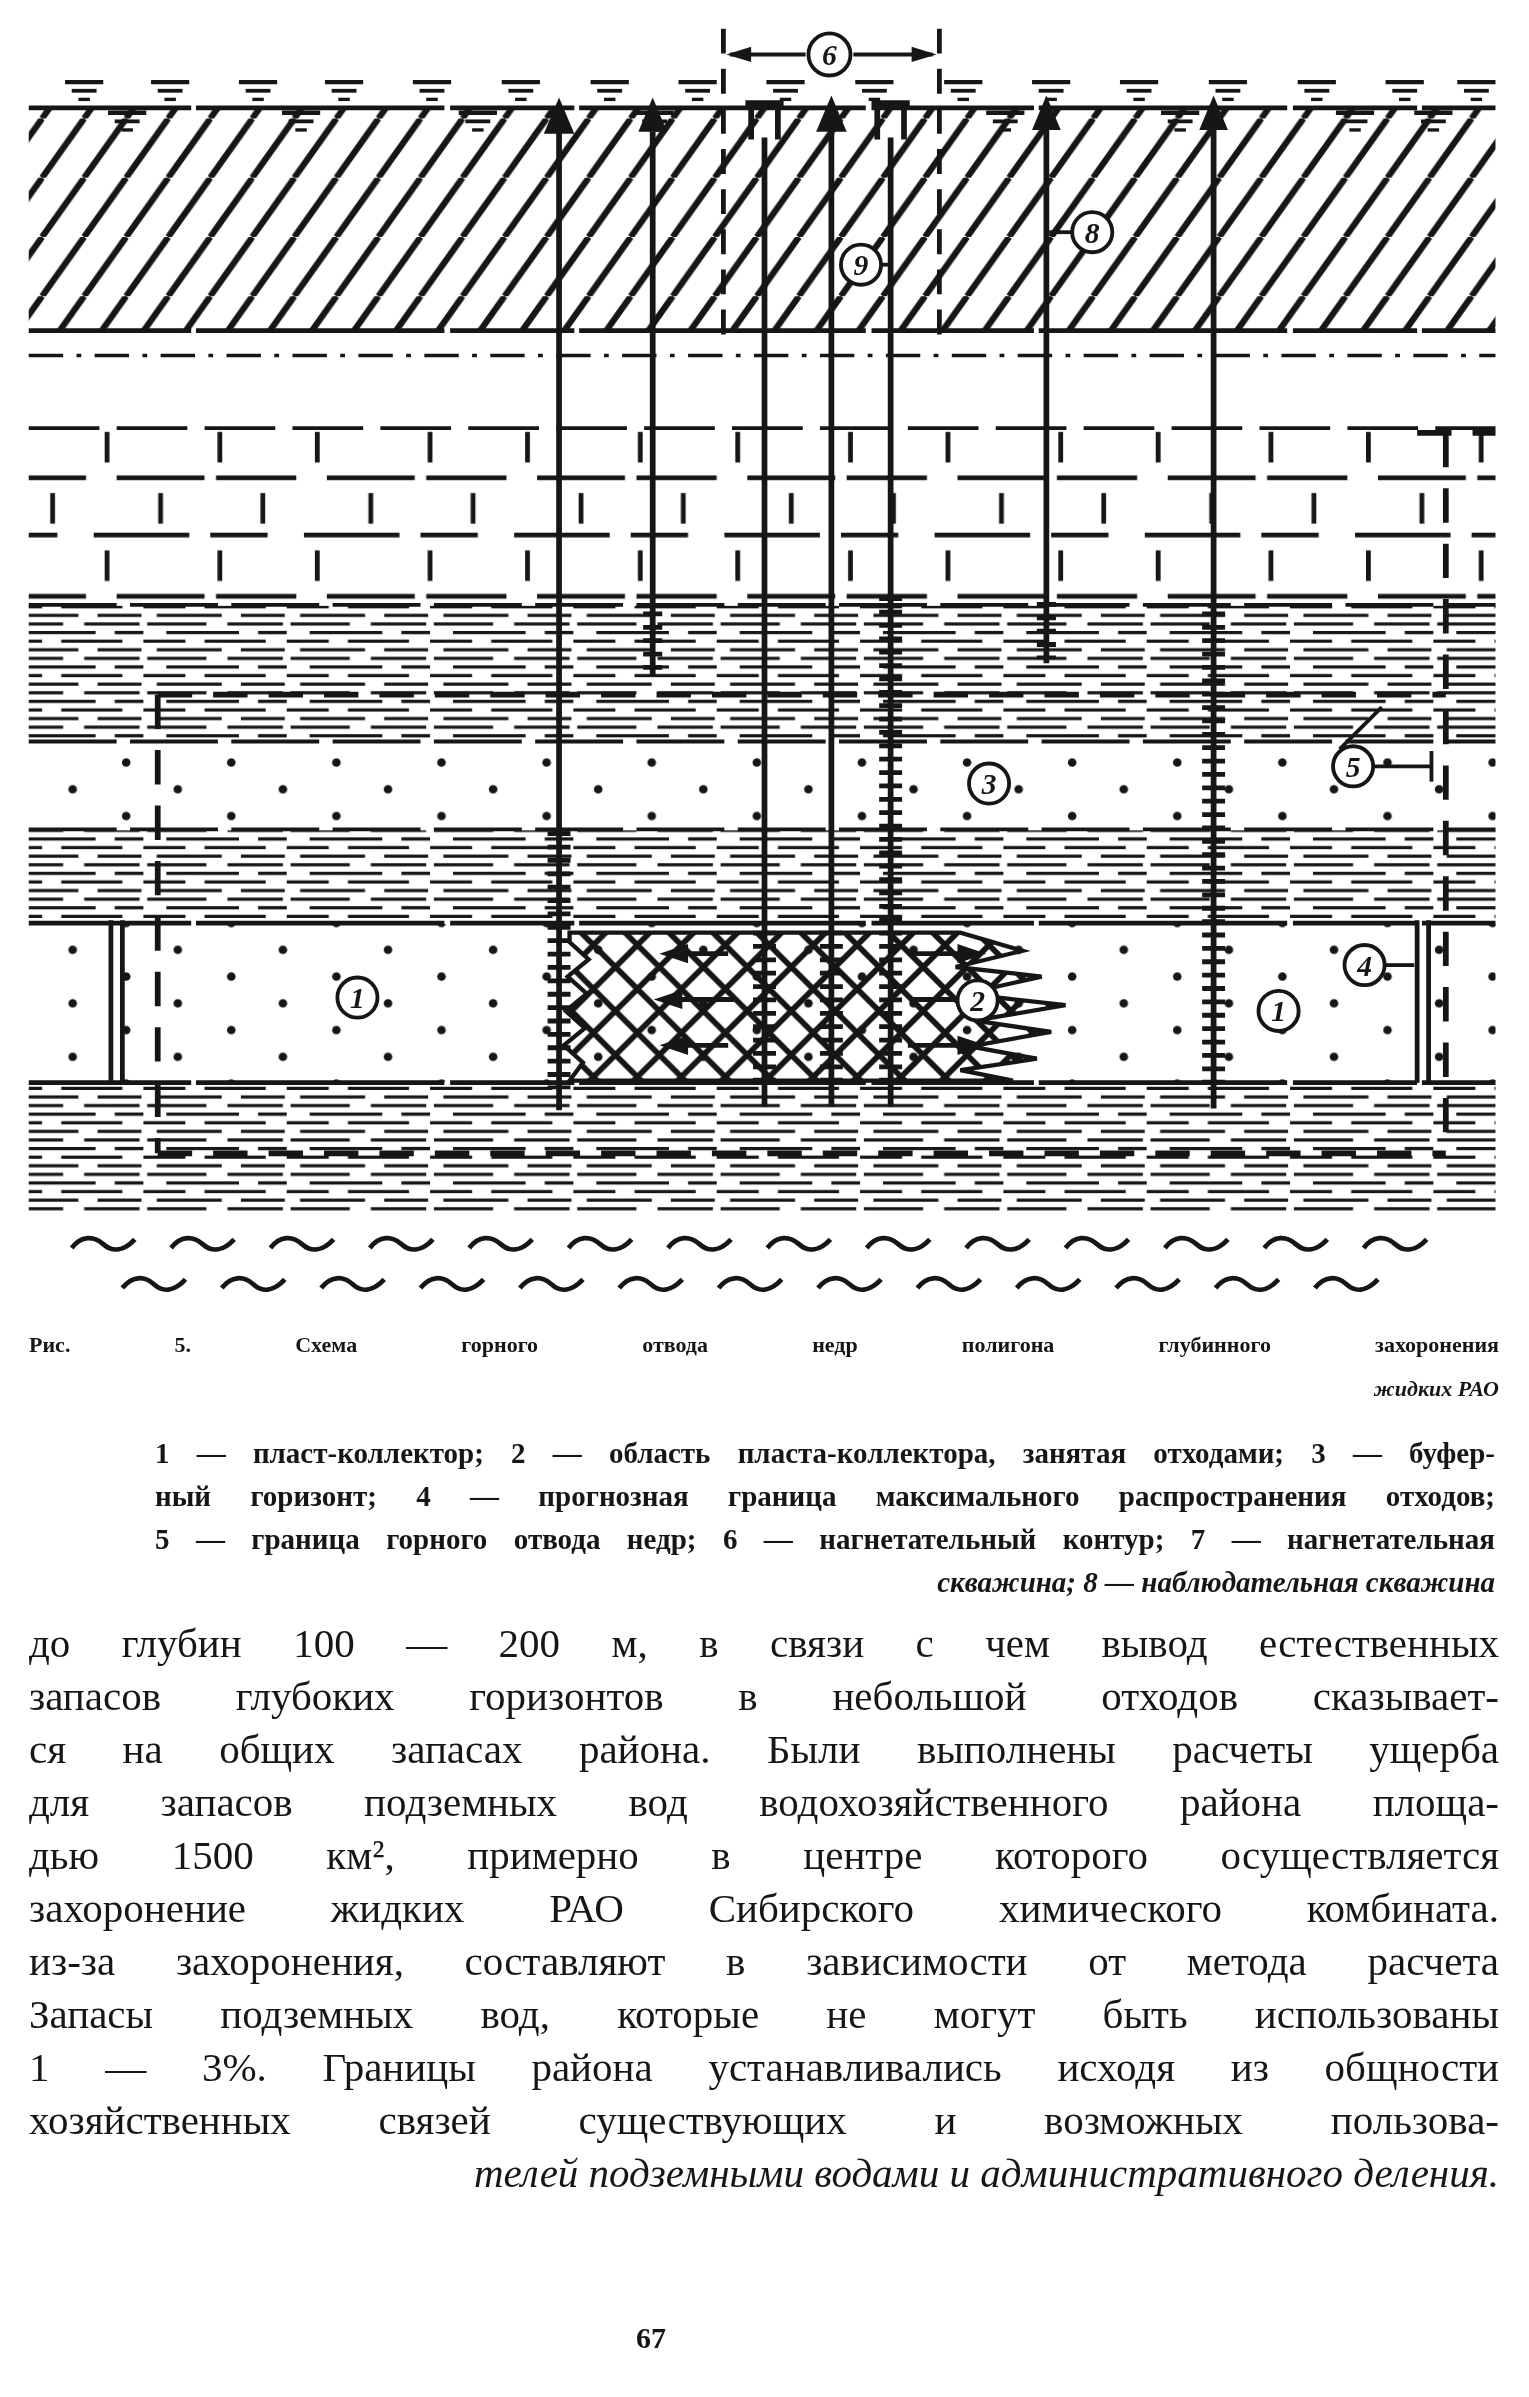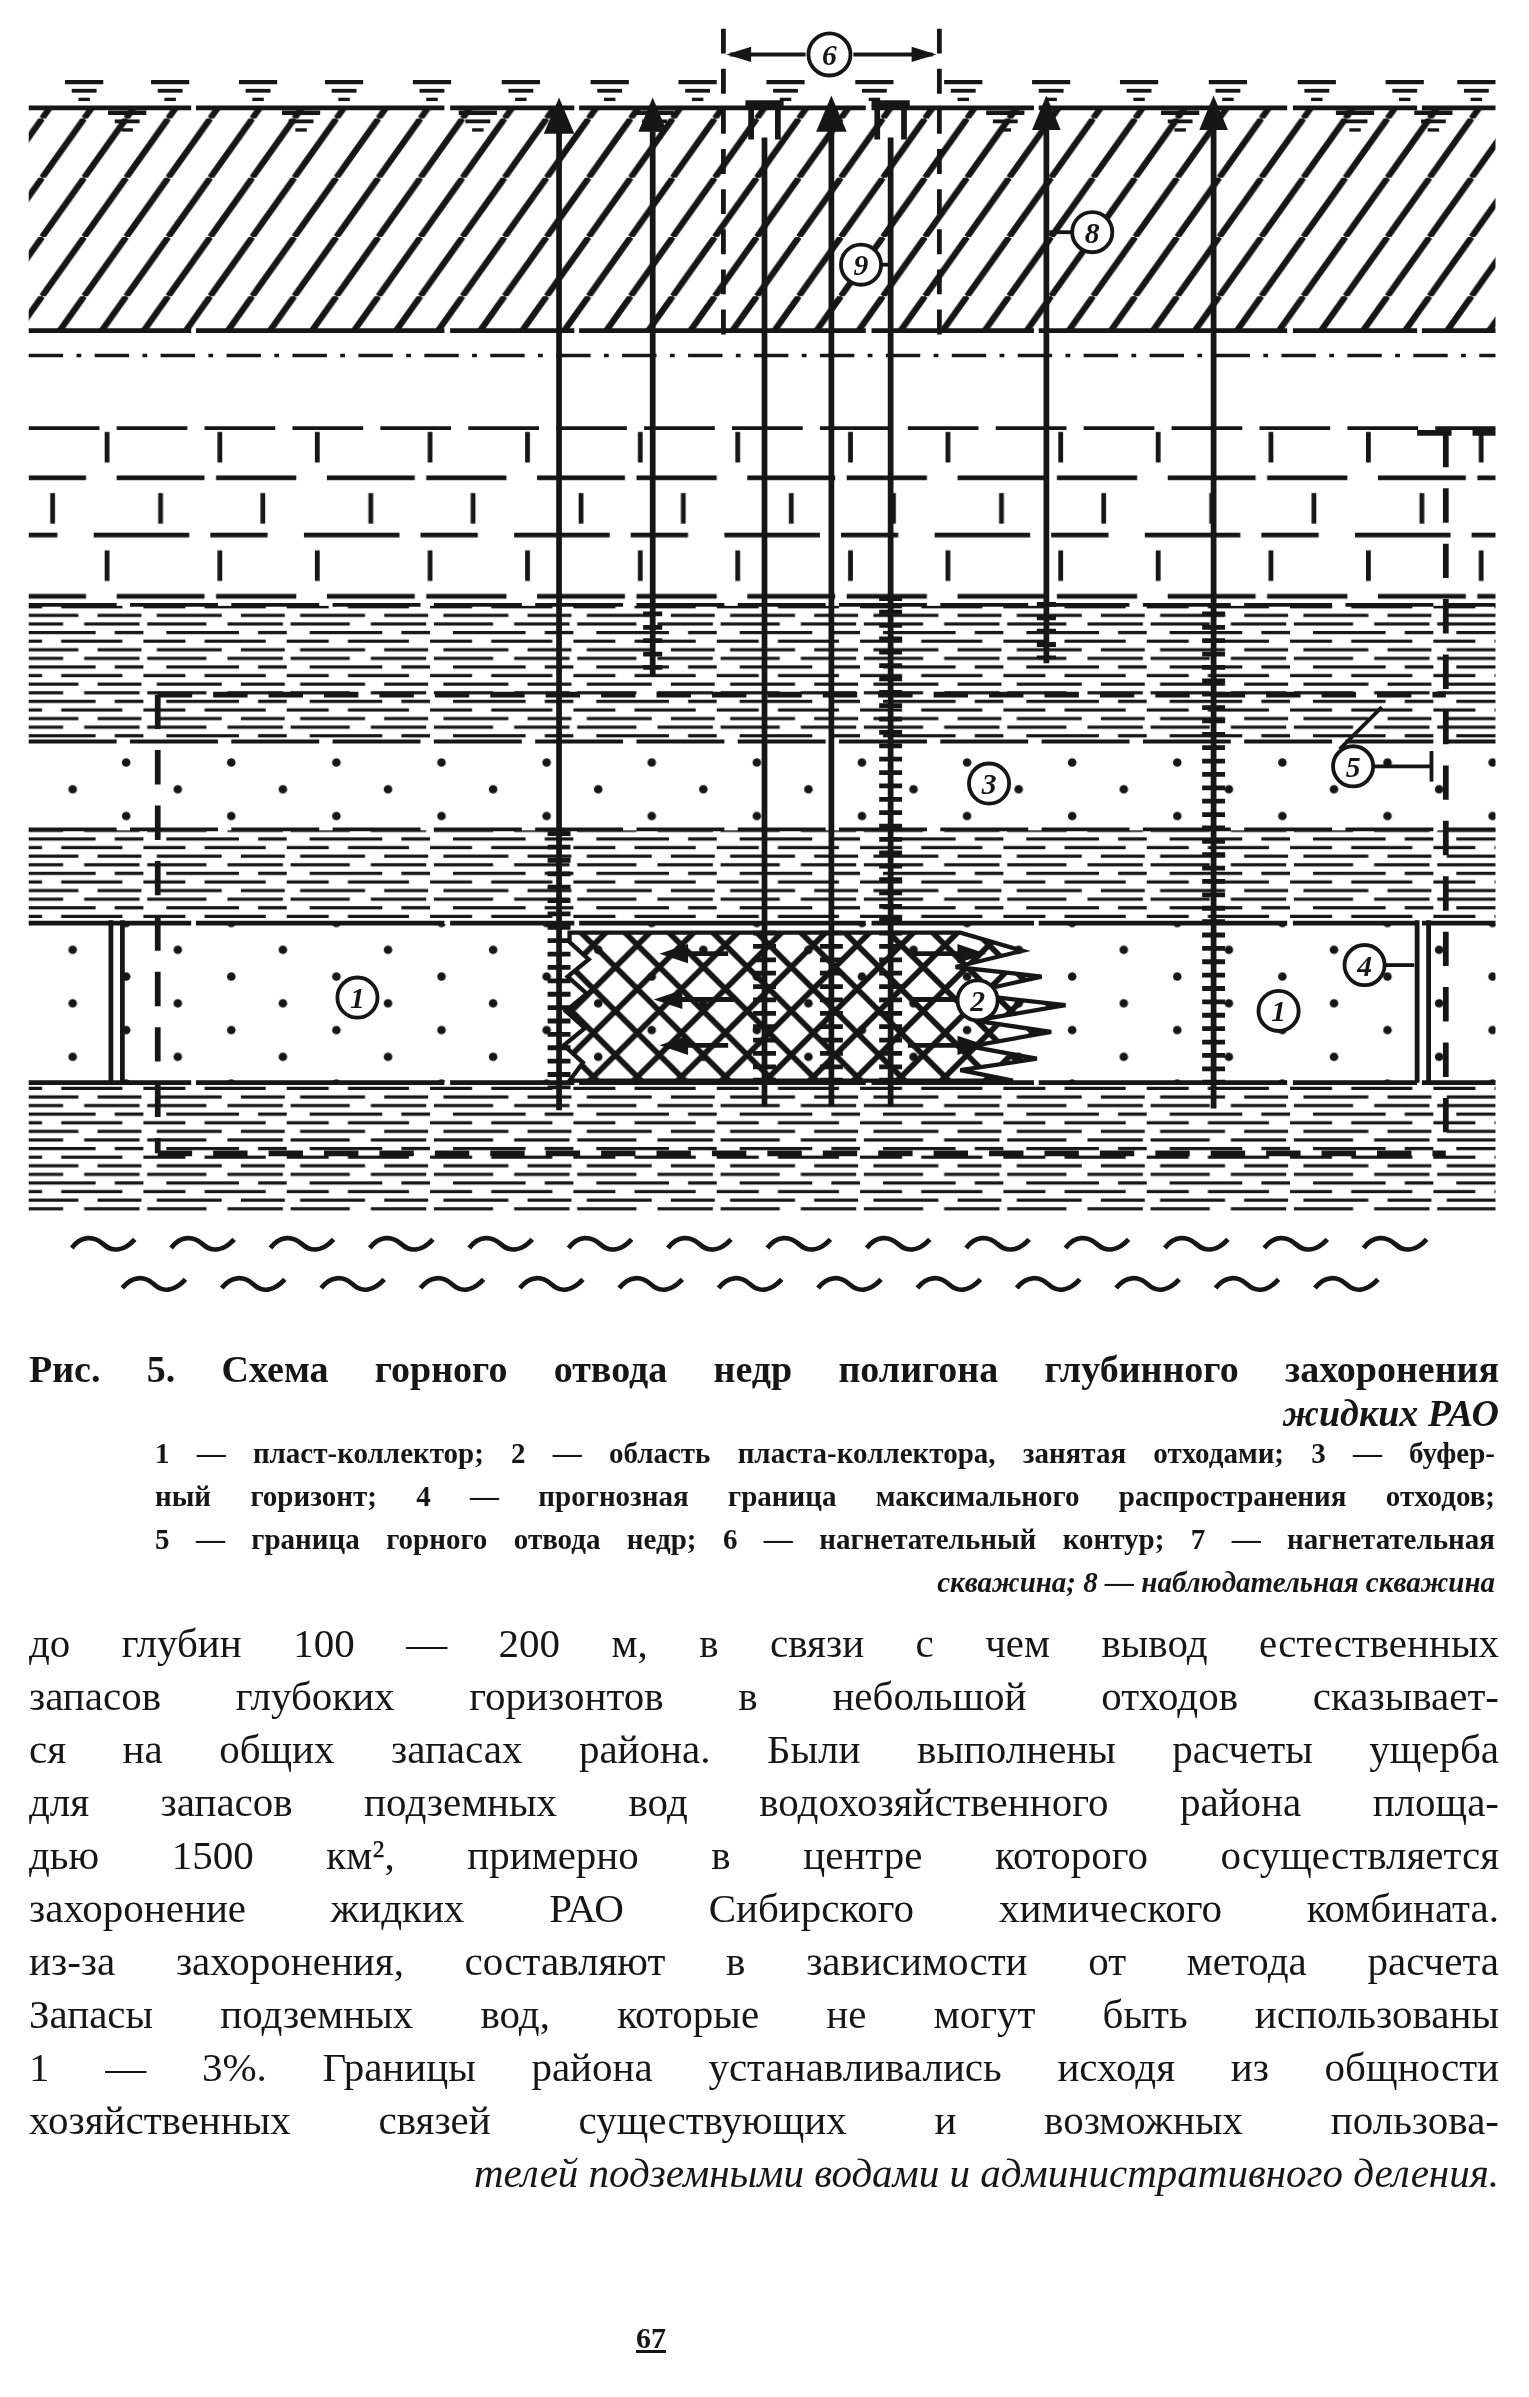--- a/index.html
+++ b/index.html
@@ -5,35 +5,35 @@
   html,body{margin:0;padding:0;background:#e8e8e8;}
   .page{
     position:relative;width:1529px;height:2397px;margin:0 auto;
     background:#ffffff;color:#161616;overflow:hidden;
     font-family:"Liberation Serif", serif;
   }
   .fig{position:absolute;left:0;top:0;}
   
   .caption{
     position:absolute;left:29px;top:1323px;width:1470px;
-    font-size:38px;font-weight:bold;line-height:44px;margin-top:24px;
+    font-size:22px;font-weight:bold;line-height:44px;
   }
   .legend{
     position:absolute;left:155px;top:1432px;width:1340px;
     font-size:29px;font-weight:bold;line-height:43px;
   }
   .bodytext{
     position:absolute;left:29px;top:1617px;width:1470px;
     font-size:41px;line-height:53px;font-weight:500;
   }
   .jline{text-align:justify;text-align-last:justify;}
   .lline{text-align:right;font-style:italic;}
   .pagenum{
     position:absolute;left:0;top:2321px;width:1302px;
-    text-align:center;font-size:30px;font-weight:bold;text-decoration:underline;
+    text-align:center;font-size:30px;font-weight:bold;
   }
   
   .ink{stroke:#161616;fill:none;}
   .w4{stroke-width:4;}
   .w5{stroke-width:5;}
   .w6{stroke-width:6;}
   .boundary{stroke-width:5;stroke-dasharray:170 5 260 6 130 5 300 6;}
   .dashbig{stroke-width:6;stroke-dasharray:36 22;}
   .contour{stroke-width:5;stroke-dasharray:26 16;}
   .dashdot{stroke-width:3.5;stroke-dasharray:36 14 5 14;}

